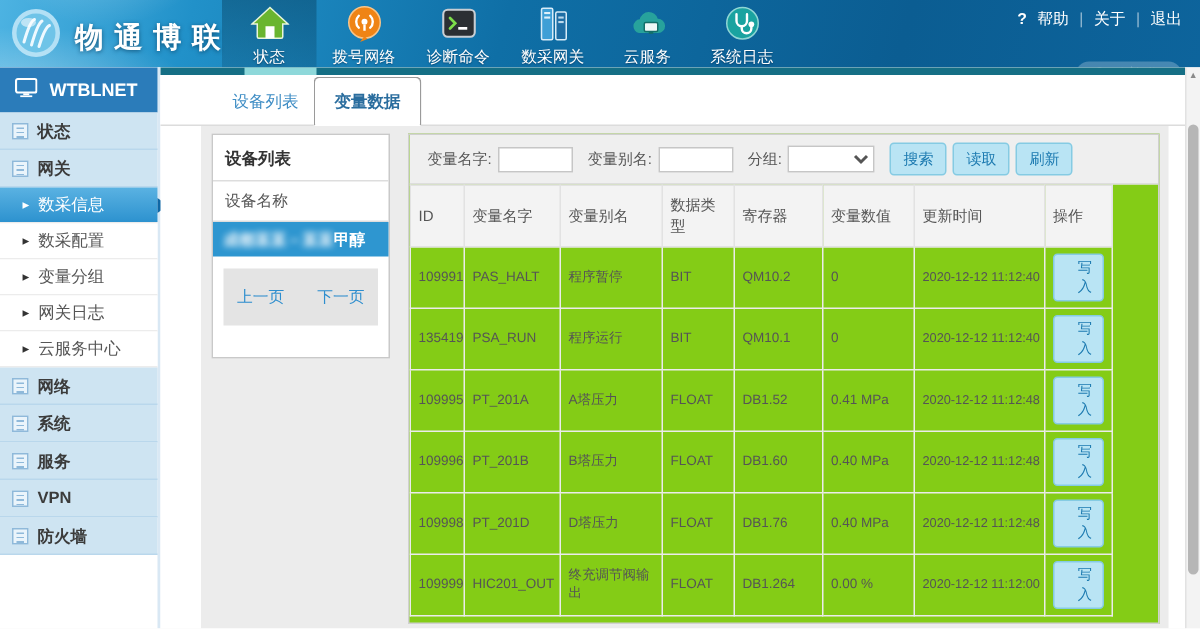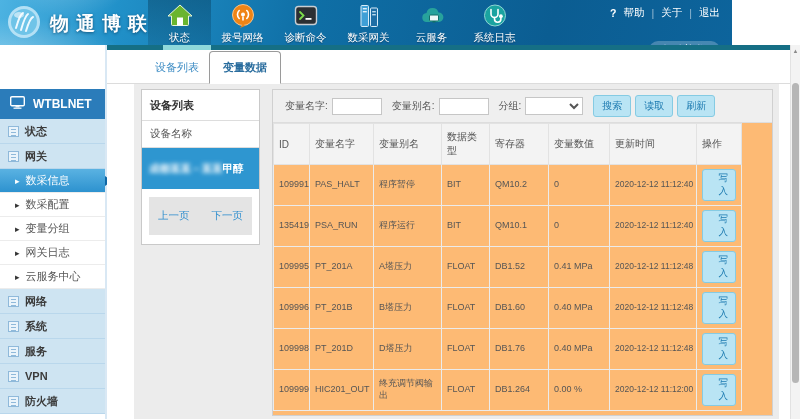--- a/index.html
+++ b/index.html
@@ -1,21 +1,21 @@
 <!DOCTYPE html>
 <html style="--accent-blue: #2e96d0; --sidebar-header-blue: #2b7cba; --button-cyan-bg: #b9e4f4; --button-cyan-border: #85cbe3; --button-text-blue: #1c7ab0; --teal-strip: #156f85; --teal-strip-light: #8ed8da; --link-blue: #2e8ece; --topbar-dark: #0b5d92;"><head>
 <meta charset="utf-8">
 <style>
   * { box-sizing: border-box; margin: 0; padding: 0; }
   html,body { width:800px; height:419px; overflow:hidden;
     font-family:"Liberation Sans","DejaVu Sans",sans-serif; background:#fff; }
   .stage { position:relative; width:800px; height:419px; overflow:hidden; background:#fff; }
 
   
-  .topbar { position:absolute; left:0; top:0; width:732px; height:45px;
+  .topbar { position:absolute; left:0; top:0; width:800px; height:45px;
     background:linear-gradient(105deg,#4db3e2 0%,#2191c9 16%,#0f6fa6 42%,var(--topbar-dark,#0b5d92) 75%,#0d649c 100%);
     overflow:hidden; }
   .topbar::before { content:""; position:absolute; left:-20px; top:-10px; width:220px; height:70px;
     background:
       radial-gradient(ellipse at 15% 110%, rgba(255,255,255,.40), transparent 45%),
       radial-gradient(ellipse at 40% -40%, rgba(255,255,255,.28), transparent 40%);
     pointer-events:none; }
   .logo { position:absolute; left:6px; top:4px; display:flex; align-items:center; gap:8px; }
   .logo-text { color:#fff; font-size:19px; font-weight:bold; letter-spacing:7px;
     text-shadow:0 1px 3px rgba(0,40,70,.6); }
@@ -31,21 +31,21 @@
   .top-links .sep { opacity:.55; }
   .help-q { font-weight:bold; }
   .welcome-pill { display:inline-flex; align-items:center; gap:5px; margin-top:21px;
     background:rgba(255,255,255,.24); border-radius:9px; padding:2px 11px;
     color:#fff; font-size:10.5px; cursor:pointer; }
 
   
   .sidebar { position:absolute; left:0; top:45px; width:107px; bottom:0; background:#fff;
     border-right:2px solid #d9e8f4; }
   .brand { height:30px; background:var(--sidebar-header-blue,#2b7cba); color:#fff; display:flex;
-    align-items:center; gap:8px; padding-left:10px; font-size:12px; font-weight:bold;margin-top:44px; }
+    align-items:center; gap:8px; padding-left:10px; font-size:12px; font-weight:bold; }
   .side-item { display:flex; align-items:center; gap:6px; cursor:pointer; position:relative; }
   .side-item.top { height:25px; background:#cee4f2; border-bottom:1px solid #b9d7ec;
     padding-left:8px; font-size:11px; font-weight:bold; color:#3b3b3b; }
   .side-item.sub { height:24px; background:#fff; border-bottom:1px solid #ececec;
     padding-left:15px; font-size:11px; color:#555; }
   .side-item.sub .sub-arrow { font-size:9px; color:#333; }
   .side-item.sub.active { background:linear-gradient(180deg,#5ab2e2,#2d92cf); color:#fff; }
   .side-item.sub.active .sub-arrow { color:#fff; }
   .side-item.sub.active::after { content:""; position:absolute; right:-7px; top:50%;
     transform:translateY(-50%); width:0; height:0;
@@ -68,31 +68,31 @@
     color:#2a6d9e; font-weight:bold; background:#fff; margin-left:0; margin-bottom:-1px;
     padding:8px 13px; }
   .content-body { position:absolute; left:27px; right:21px; top:39px; bottom:0; background:#ececec; }
 
   
   .device-panel { position:absolute; left:34px; top:44px; width:119px; min-height:150px;
     background:#fff; border:1px solid #c9c9c9; }
   .dp-title { padding:8px 8px 7px; font-size:11px; font-weight:bold; color:#333;
     border-bottom:1px solid #ddd; }
   .dp-colhead { padding:6px 8px; font-size:10.5px; color:#555; border-bottom:1px solid #ddd; }
-  .dp-device { height:41px; background:var(--accent-blue,#2e96d0); color:#fff; font-size:10.5px;
+  .dp-device { height:23px; background:var(--accent-blue,#2e96d0); color:#fff; font-size:10.5px;
     font-weight:bold; display:flex; align-items:center; padding:0 7px; cursor:pointer;
     white-space:nowrap; overflow:hidden; }
   .blurred { filter:blur(2px); opacity:.92; }
   .dp-pagination { margin:8px 7px 9px; background:#e4e4e4; display:flex;
     justify-content:space-between; padding:12px 9px; }
   .pg-link { font-size:10.5px; font-weight:normal; color:var(--link-blue,#2e8ece); cursor:pointer; }
 
   
   .table-panel { position:absolute; left:165px; top:44px; width:501px; bottom:3px;
-    background:#fdba74; border:1px solid #d0d0d0; overflow:hidden; }
+    background:#84cc16; border:1px solid #d0d0d0; overflow:hidden; }
   .filterbar { background:#efefef; border-bottom:1px solid #ddd; padding:5px 6px;
     display:flex; align-items:center; gap:4px; font-size:10px; color:#555; }
   .filterbar input[type=text] { width:50px; height:17px; border:1px solid #c6c6c6; background:#fff; }
   .filterbar select { width:58px; height:18px; border:1px solid #c6c6c6; background:#fff;
     font-size:10px; color:#555; margin-right:6px; }
   .filterbar label { margin-left:6px; }
   .cyan-btn { background:var(--button-cyan-bg,#b9e4f4); border:1px solid var(--button-cyan-border,#85cbe3);
     color:var(--button-text-blue,#1c7ab0); font-size:10px; border-radius:3px; padding:3px 8px;
     cursor:pointer; font-family:inherit;text-align:right; }
   table.vars { table-layout:fixed; width:468px; border-collapse:collapse; }

